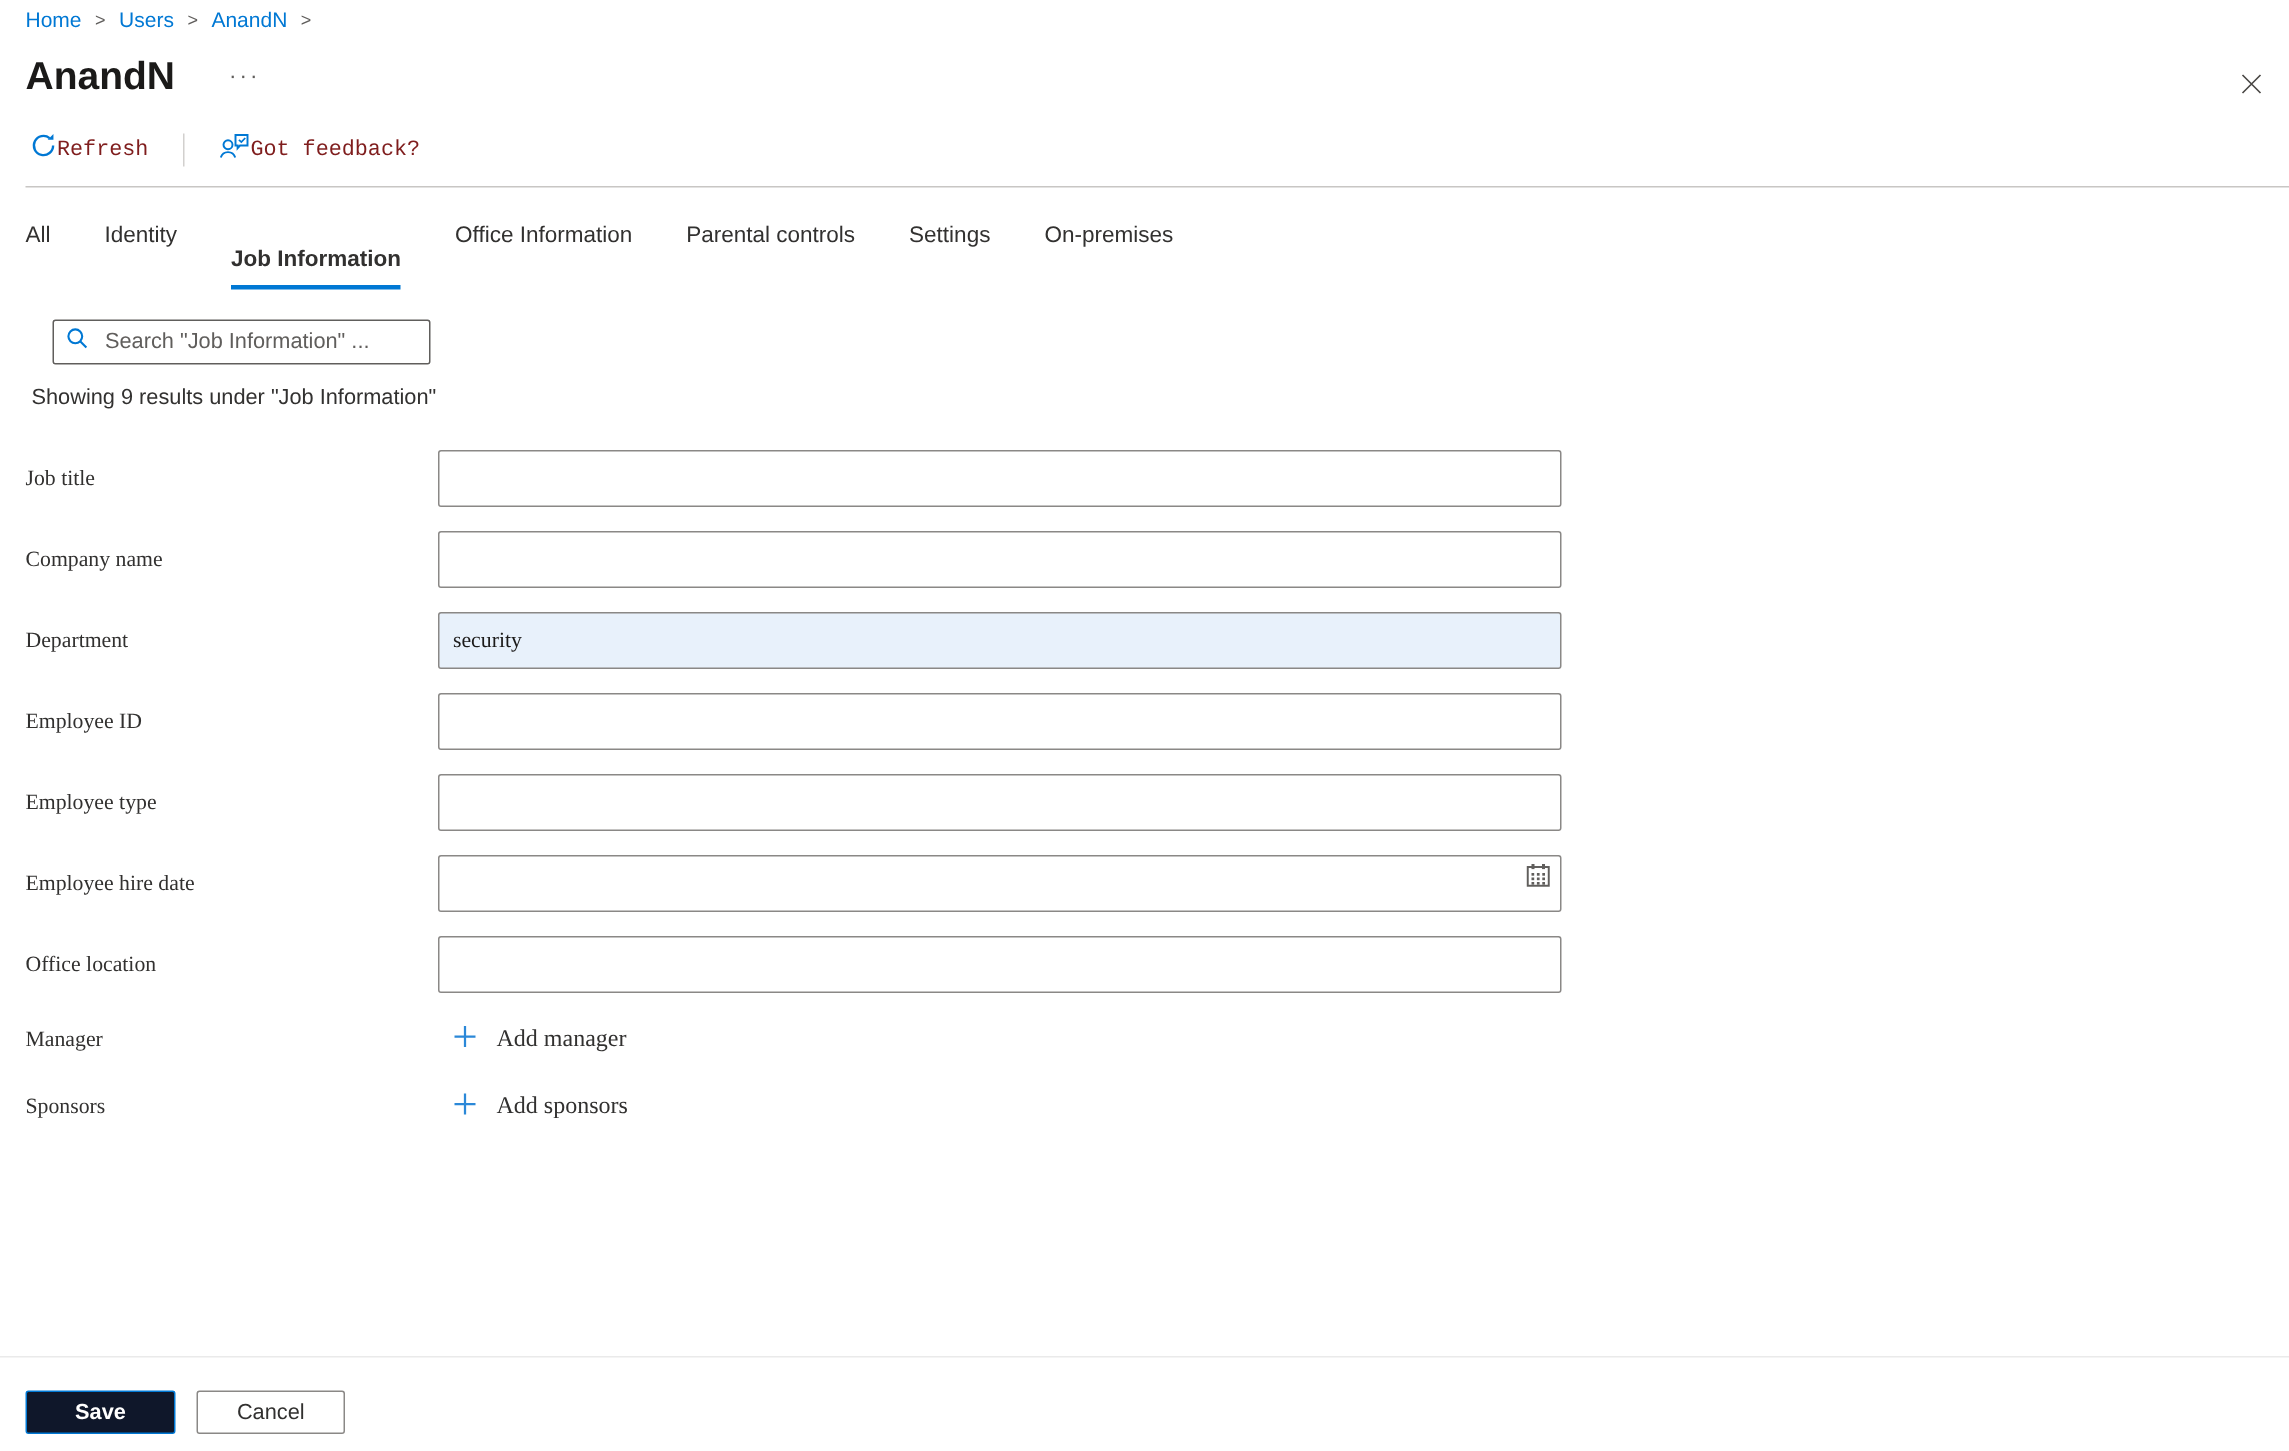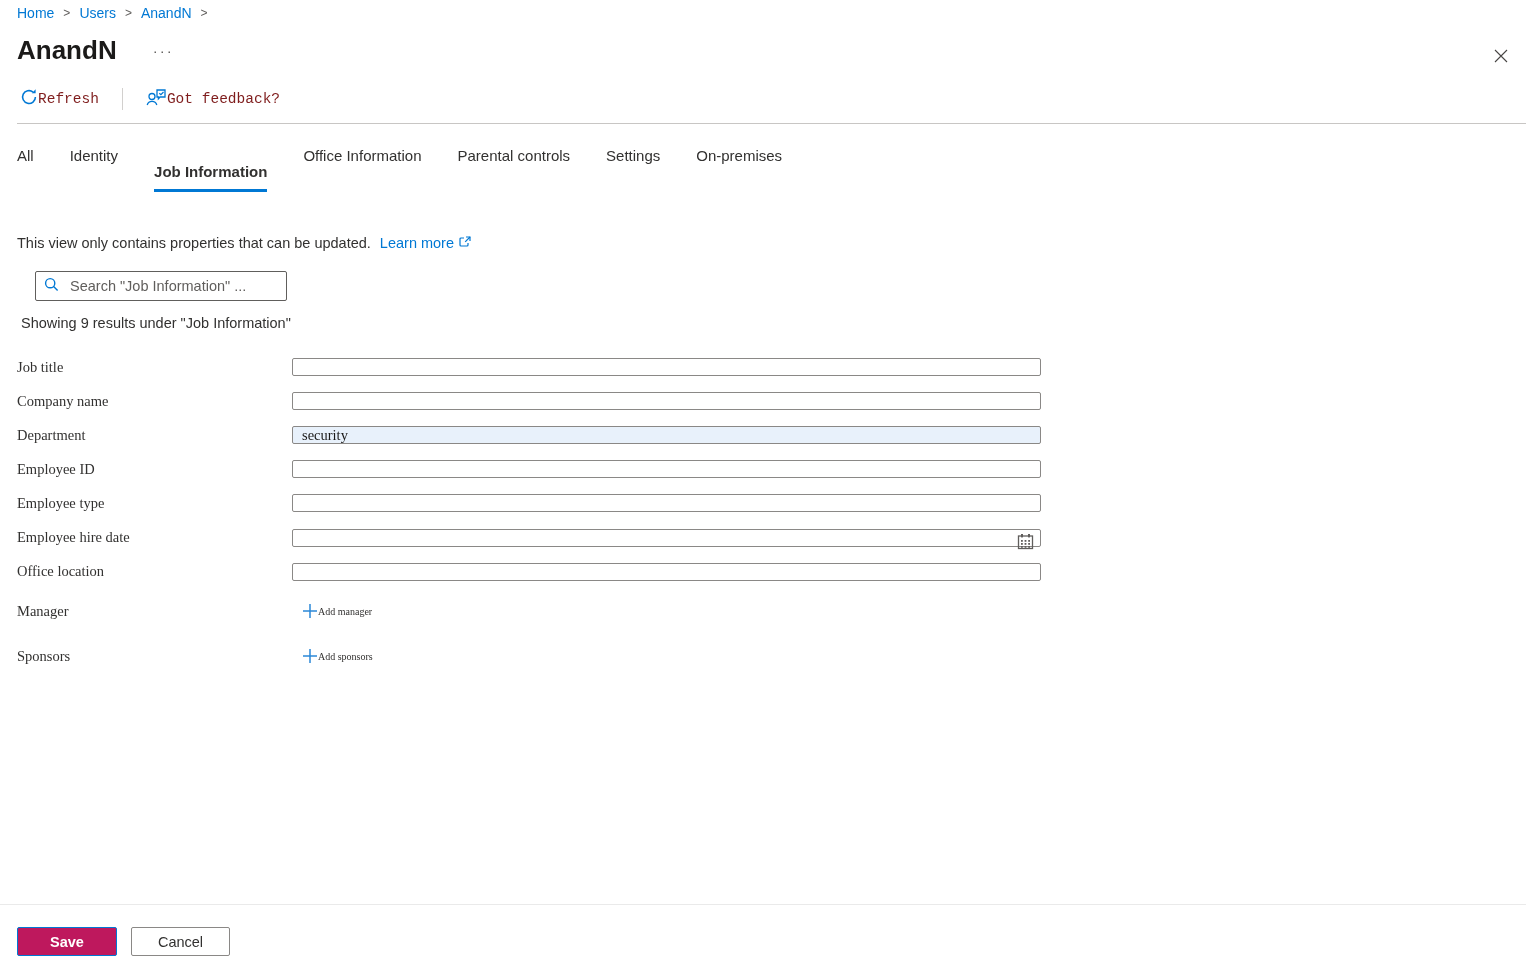--- a/index.html
+++ b/index.html
@@ -41,35 +41,35 @@
     width:252px; height:30px; border:1px solid #605e5c; border-radius:2px; padding:0 8px; background:#fff; }
   .search-box input { border:none; outline:none; width:100%; font-size:14.5px;
     font-family:inherit; color:#1b1a19; background:transparent; }
   .search-box input::placeholder { color:#605e5c; }
   .results-summary { margin:14px 0 0 21px; font-size:14.5px; color:#323130; }
 
   
   .form { margin:27px 0 0 17px; }
   .form-row { display:flex; align-items:center; margin-bottom:16px;font-family:Liberation Serif, serif; }
   .field-label { width:275px; flex:none; font-size:14.5px; color:#323130; }
-  .field-input { width:749px; height:18px; border:1px solid #8a8886; border-radius:2px;
+  .field-input { width:749px; height:38px; border:1px solid #8a8886; border-radius:2px;
     font-size:14.5px; padding:0 9px; font-family:inherit; color:#1b1a19; background:#fff; }
   .form-row.highlight .field-input { background:#e8f1fb; }
   .date-wrap { position:relative; width:749px; }
   .date-wrap .field-input { width:100%; padding-right:32px; }
   .date-icon { position:absolute; right:7px; top:5px; cursor:pointer; }
   .action-row { margin-top:8px; margin-bottom:15px; height:30px; }
-  .add-link { display:flex; align-items:center; background:none; border:none;
-    cursor:pointer; font-size:10px; color:#323130; font-family:inherit; padding:0 0 0 10px; }
+  .add-link { display:flex; align-items:center; gap:13px; background:none; border:none;
+    cursor:pointer; font-size:16px; color:#323130; font-family:inherit; padding:0 0 0 10px; }
 
   
   .footer-divider { position:absolute; left:0; right:0; bottom:62px; height:1px; background:#eaeaea; }
   .footer { position:absolute; left:17px; bottom:11px; display:flex; gap:14px; }
   .btn { height:29px; border-radius:2px; font-size:14.5px; font-family:inherit; cursor:pointer; }
-  .btn-save { width:100px; background:#be185d; color:#ffffff; border:1px solid #0078d4; font-weight:bold; }
+  .btn-save { width:100px; background:#0f172a; color:#ffffff; border:1px solid #0078d4; font-weight:bold; }
   .btn-cancel { width:99px; background:#ffffff; color:#323130; border:1px solid #8a8886; }
 </style>
 </head>
 <body>
 
 <div class="page">
 
   <nav class="breadcrumb">
     <span class="crumb">Home</span>
     <span class="crumb-sep">&gt;</span>
@@ -119,33 +119,20 @@
   <div class="tabs">
     <div class="tab">All</div>
     <div class="tab">Identity</div>
     <div class="tab active">Job Information</div>
     <div class="tab">Office Information</div>
     <div class="tab">Parental controls</div>
     <div class="tab">Settings</div>
     <div class="tab">On-premises</div>
   </div>
 
-  <div class="notice">
-    <span>This view only contains properties that can be updated.</span>
-    <span class="notice-link">
-      <span>Learn more</span>
-      <span>
-        <svg width="12" height="12" viewBox="0 0 12 12">
-            <path d="M5 2 H2 a1 1 0 0 0-1 1 v6 a1 1 0 0 0 1 1 h6 a1 1 0 0 0 1-1 V7" fill="none" stroke="#0078d4" stroke-width="1.2"></path>
-            <path d="M7 1 h4 v4" fill="none" stroke="#0078d4" stroke-width="1.2"></path>
-            <path d="M11 1 L6.2 5.8" fill="none" stroke="#0078d4" stroke-width="1.2"></path>
-          </svg>
-      </span>
-    </span>
-  </div>
 
   <div class="search-box">
     <span>
       <svg width="15" height="15" viewBox="0 0 15 15">
           <circle cx="6.2" cy="6.2" r="4.6" fill="none" stroke="#0078d4" stroke-width="1.4"></circle>
           <path d="M9.6 9.6 L13.6 13.6" stroke="#0078d4" stroke-width="1.4"></path>
         </svg>
     </span>
     <input type="text" placeholder="Search &quot;Job Information&quot; ..." style="">
   </div>

